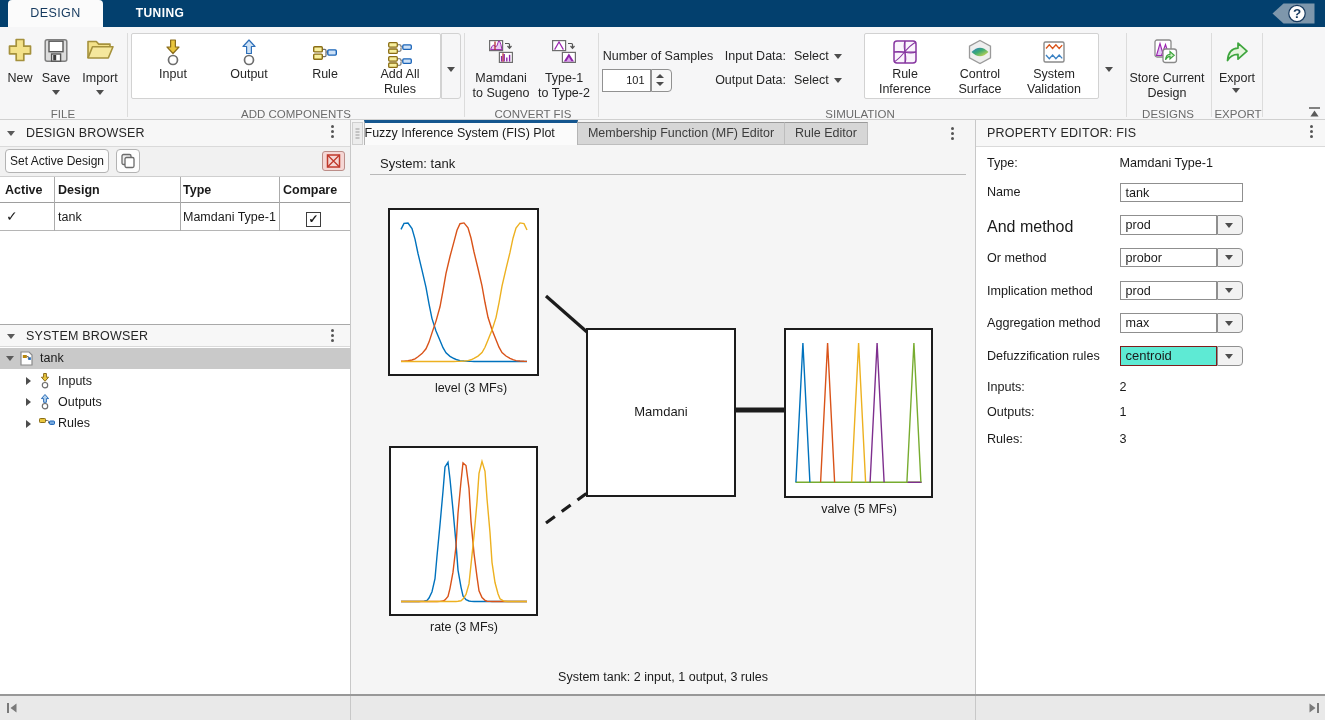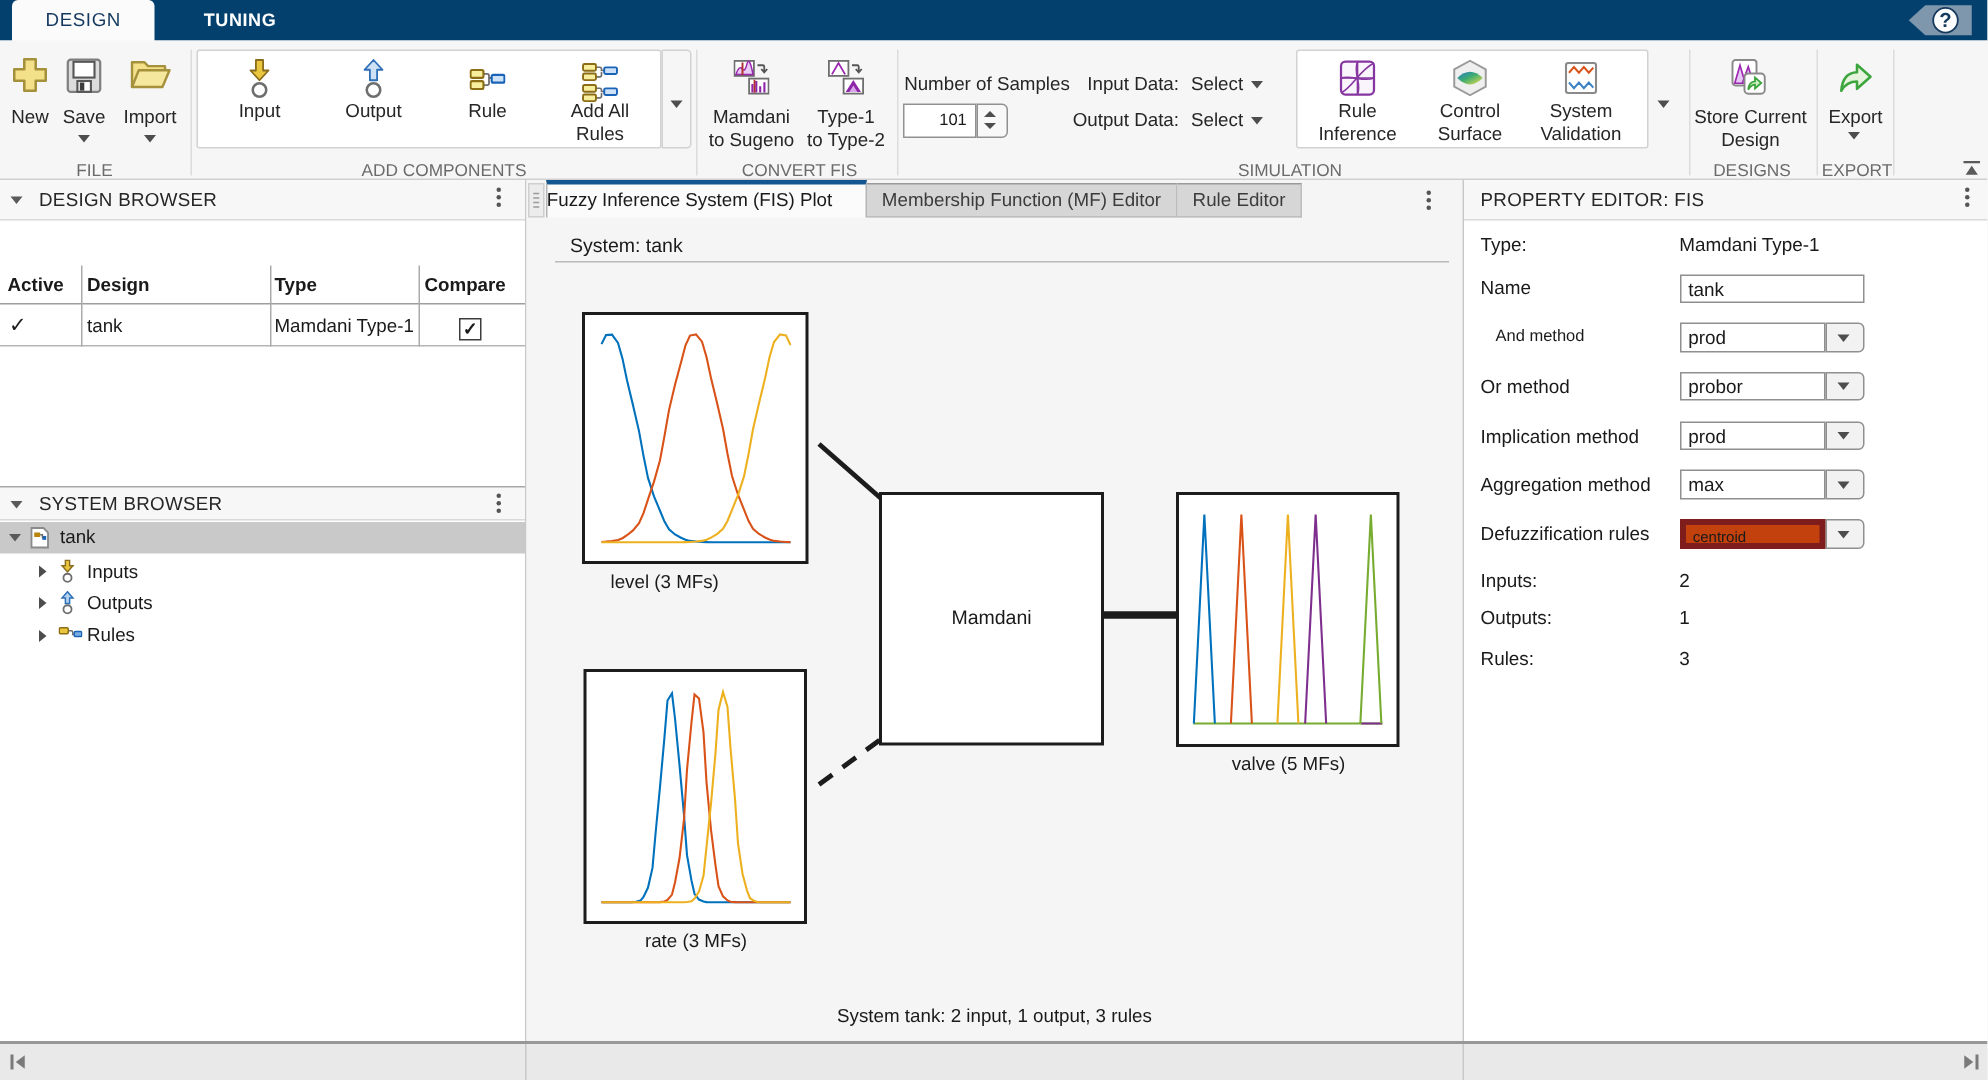--- a/index.html
+++ b/index.html
@@ -197,20 +197,35 @@
 <div id="leftpanel">
 <div class="phead">
         <div class="hcaret" style="left:7px;top:11px"></div>
         <div class="t">DESIGN BROWSER</div>
         <div class="dots" style="left:331px">
           <i></i>
           <i></i>
           <i></i>
         </div>
       </div>
+<div class="abs" style="left:0;top:27px;width:350px;height:30px;background:#f1f1f1;border-bottom:1px solid #cfcfcf">
+<div class="abs" style="left:5px;top:2px;width:104px;height:24px;background:#fdfdfd;border:1px solid #b3b3b3;border-radius:4px;text-align:center;line-height:22px;font-size:12px">Set Active Design</div>
+<div class="abs" style="left:116px;top:2px;width:24px;height:24px;background:#fdfdfd;border:1px solid #b3b3b3;border-radius:4px">
+          <svg width="22" height="22" viewBox="0 0 22 22" style="position:absolute;left:0;top:0">
+            <rect x="5" y="4.5" width="9" height="10" rx="1.5" fill="#ededed" stroke="#6b6b6b" stroke-width="1.3"></rect>
+            <rect x="8" y="7.5" width="9" height="10" rx="1.5" fill="#fff" stroke="#6b6b6b" stroke-width="1.3"></rect>
+          </svg>
+        </div>
+<div class="abs" style="left:322px;top:4px;width:23px;height:20px;background:#f5d7d5;border:1px solid #bb8d88;border-radius:3px">
+          <svg width="21" height="18" viewBox="0 0 21 18" style="position:absolute;left:0;top:0">
+            <rect x="4.5" y="3" width="12" height="12" fill="none" stroke="#c0392b" stroke-width="1.5"></rect>
+            <path d="M4.5,3 L16.5,15 M16.5,3 L4.5,15" stroke="#c0392b" stroke-width="1.3"></path>
+          </svg>
+        </div>
+</div>
 <div class="abs" style="left:0;top:57px;width:350px;height:54px;background:#fff">
 <div class="abs" style="left:0;top:0;width:350px;height:26px;border-bottom:1px solid #9e9e9e;font-weight:bold">
 <span class="abs" style="left:5px;top:6px">Active</span>
           <span class="abs" style="left:58px;top:6px">Design</span>
           <span class="abs" style="left:183px;top:6px">Type</span>
           <span class="abs" style="left:283px;top:6px">Compare</span>
         </div>
 <div class="abs" style="left:0;top:27px;width:350px;height:27px;border-bottom:1px solid #b5b5b5">
 <span class="abs" style="left:6px;top:4px;font-size:14px">✓</span>
           <span class="abs" style="left:58px;top:6px">tank</span>
@@ -283,21 +298,21 @@
 <div class="abs" style="left:19px;top:54px;width:596px;height:1px;background:#b9b9b9"></div>
 <div class="abs" style="left:37px;top:88px;width:151px;height:168px;background:#fff;border:2.5px solid #1c1c1c">
 <svg width="146" height="163" viewBox="0 0 146 163" style="position:absolute;left:0;top:0">
           <g fill="none" stroke-width="1.4">
             <path stroke="#0072bd" d="M11,19.4 L14,13.4 L18,13.1 L22,18.6 L25,29.1 L28,43.5 L32,60.1 L36,77.4 L39,93.9 L42,108.6 L46,120.9 L50,130.5 L53,137.7 L56,142.8 L60,146.3 L64,148.5 L67,149.8 L70,150.6 L74,151.0 L78,151.3 L81,151.4 L84,151.5 L88,151.5 L92,151.5 L95,151.5 L98,151.5 L102,151.5 L106,151.5 L109,151.5 L112,151.5 L116,151.5 L120,151.5 L123,151.5 L126,151.5 L130,151.5 L134,151.5 L137,151.5"></path>
             <path stroke="#d95319" d="M11,151.3 L14,151.1 L18,150.7 L22,150.0 L25,148.8 L28,146.8 L32,143.6 L36,138.8 L39,132.1 L42,122.9 L46,111.1 L50,96.8 L53,80.6 L56,63.4 L60,46.5 L64,31.6 L67,20.2 L70,13.7 L74,12.9 L78,17.8 L81,28.0 L84,42.0 L88,58.5 L92,75.8 L95,92.5 L98,107.3 L102,119.8 L106,129.7 L109,137.2 L112,142.5 L116,146.0 L120,148.3 L123,149.7 L126,150.6 L130,151.0 L134,151.3 L137,151.4"></path>
             <path stroke="#edb120" d="M11,151.5 L14,151.5 L18,151.5 L22,151.5 L25,151.5 L28,151.5 L32,151.5 L36,151.5 L39,151.5 L42,151.5 L46,151.5 L50,151.5 L53,151.5 L56,151.5 L60,151.5 L64,151.5 L67,151.4 L70,151.3 L74,151.0 L78,150.6 L81,149.8 L84,148.4 L88,146.1 L92,142.5 L95,137.3 L98,129.9 L102,120.1 L106,107.6 L109,92.8 L112,76.2 L116,58.9 L120,42.4 L123,28.2 L126,18.0 L130,12.9 L134,13.6 L137,20.0"></path>
           </g>
         </svg>
       </div>
-<div class="abs" style="left:56px;top:261px;width:100px;text-align:left;font-size:12.5px">level (3 MFs)</div>
+<div class="abs" style="left:70px;top:261px;width:100px;text-align:center;font-size:12.5px">level (3 MFs)</div>
 <div class="abs" style="left:38px;top:326px;width:149px;height:170px;background:#fff;border:2.5px solid #1c1c1c">
 <svg width="144" height="165" viewBox="0 0 144 165" style="position:absolute;left:0;top:0">
           <g fill="none" stroke-width="1.4">
             <path stroke="#0072bd" d="M10,153.5 L12,153.5 L15,153.5 L17,153.5 L20,153.5 L23,153.5 L25,153.5 L28,153.5 L30,153.4 L33,153.2 L36,152.4 L38,150.0 L41,143.7 L44,130.6 L46,108.0 L49,76.6 L52,43.2 L54,19.0 L57,14.2 L59,31.0 L62,61.9 L65,95.4 L67,122.1 L70,139.1 L72,147.9 L75,151.7 L78,153.0 L80,153.4 L83,153.5 L86,153.5 L88,153.5 L91,153.5 L94,153.5 L96,153.5 L99,153.5 L101,153.5 L104,153.5 L107,153.5 L109,153.5 L112,153.5 L114,153.5 L117,153.5 L120,153.5 L122,153.5 L125,153.5 L128,153.5 L130,153.5 L133,153.5 L136,153.5"></path>
             <path stroke="#d95319" d="M10,153.5 L12,153.5 L15,153.5 L17,153.5 L20,153.5 L23,153.5 L25,153.5 L28,153.5 L30,153.5 L33,153.5 L36,153.5 L38,153.5 L41,153.5 L44,153.5 L46,153.5 L49,153.4 L52,153.0 L54,151.9 L57,148.4 L59,140.3 L62,124.2 L65,98.3 L67,65.2 L70,33.5 L72,14.9 L75,17.6 L78,40.3 L80,73.4 L83,105.3 L86,128.9 L88,142.8 L91,149.6 L94,152.3 L96,153.2 L99,153.4 L101,153.5 L104,153.5 L107,153.5 L109,153.5 L112,153.5 L114,153.5 L117,153.5 L120,153.5 L122,153.5 L125,153.5 L128,153.5 L130,153.5 L133,153.5 L136,153.5"></path>
             <path stroke="#edb120" d="M10,153.5 L12,153.5 L15,153.5 L17,153.5 L20,153.5 L23,153.5 L25,153.5 L28,153.5 L30,153.5 L33,153.5 L36,153.5 L38,153.5 L41,153.5 L44,153.5 L46,153.5 L49,153.5 L52,153.5 L54,153.5 L57,153.5 L59,153.5 L62,153.5 L65,153.5 L67,153.3 L70,152.8 L72,151.1 L75,146.4 L78,135.9 L80,116.6 L83,87.8 L86,53.9 L88,25.3 L91,13.3 L94,23.3 L96,50.8 L99,84.6 L101,114.3 L104,134.5 L107,145.7 L109,150.8 L112,152.7 L114,153.3 L117,153.5 L120,153.5 L122,153.5 L125,153.5 L128,153.5 L130,153.5 L133,153.5 L136,153.5"></path>
           </g>
         </svg>
       </div>
 <div class="abs" style="left:63px;top:500px;width:100px;text-align:center;font-size:12.5px">rate (3 MFs)</div>
@@ -331,38 +346,38 @@
         <div class="dots" style="left:334px">
           <i></i>
           <i></i>
           <i></i>
         </div>
       </div>
 <div class="abs" style="left:11px;top:36px;font-size:12.6px">Type:</div>
       <div class="abs" style="left:143.5px;top:36px;font-size:12.6px">Mamdani Type-1</div>
 <div class="abs" style="left:11px;top:65px;font-size:12.6px">Name</div>
 <div class="abs" style="left:143.5px;top:62.5px;width:123.5px;height:19.5px;background:#fff;border:1px solid #8f8f8f;font-size:12.6px;line-height:18px;padding-left:5px">tank</div>
-<div class="abs" style="left:21px;top:98px;font-size:11px">And method</div>
+<div class="abs" style="left:11px;top:98px;font-size:16px">And method</div>
 <div class="abs" style="left:143.5px;top:95px;width:97.5px;height:19.5px;background:#fff;border:1px solid #8f8f8f;font-size:12.6px;line-height:18px;padding-left:5px">prod</div>
 <div class="abs" style="left:241px;top:95px;width:26px;height:19.5px;background:#f2f2f2;border:1px solid #8f8f8f;border-radius:0 4px 4px 0"></div>
       <div class="caret" style="left:249px;top:102.5px"></div>
 <div class="abs" style="left:11px;top:130.8px;font-size:12.6px">Or method</div>
 <div class="abs" style="left:143.5px;top:127.8px;width:97.5px;height:19.5px;background:#fff;border:1px solid #8f8f8f;font-size:12.6px;line-height:18px;padding-left:5px">probor</div>
 <div class="abs" style="left:241px;top:127.8px;width:26px;height:19.5px;background:#f2f2f2;border:1px solid #8f8f8f;border-radius:0 4px 4px 0"></div>
       <div class="caret" style="left:249px;top:135.3px"></div>
 <div class="abs" style="left:11px;top:163.5px;font-size:12.6px">Implication method</div>
 <div class="abs" style="left:143.5px;top:160.5px;width:97.5px;height:19.5px;background:#fff;border:1px solid #8f8f8f;font-size:12.6px;line-height:18px;padding-left:5px">prod</div>
 <div class="abs" style="left:241px;top:160.5px;width:26px;height:19.5px;background:#f2f2f2;border:1px solid #8f8f8f;border-radius:0 4px 4px 0"></div>
       <div class="caret" style="left:249px;top:168px"></div>
 <div class="abs" style="left:11px;top:196.3px;font-size:12.6px">Aggregation method</div>
 <div class="abs" style="left:143.5px;top:193.3px;width:97.5px;height:19.5px;background:#fff;border:1px solid #8f8f8f;font-size:12.6px;line-height:18px;padding-left:5px">max</div>
 <div class="abs" style="left:241px;top:193.3px;width:26px;height:19.5px;background:#f2f2f2;border:1px solid #8f8f8f;border-radius:0 4px 4px 0"></div>
       <div class="caret" style="left:249px;top:200.8px"></div>
 <div class="abs" style="left:11px;top:229px;font-size:12.6px">Defuzzification rules</div>
-<div class="abs" style="left:143.5px;top:226px;width:97.5px;height:19.5px;background:#c2410c;border:4px solid #7f1d1d;font-size:10px;line-height:18px;padding-left:5px">centroid</div>
+<div class="abs" style="left:143.5px;top:226px;width:97.5px;height:19.5px;background:#5eead4;border:1px solid #7f1d1d;font-size:13px;line-height:18px;padding-left:5px">centroid</div>
 <div class="abs" style="left:241px;top:226px;width:26px;height:19.5px;background:#f2f2f2;border:1px solid #8f8f8f;border-radius:0 4px 4px 0"></div>
       <div class="caret" style="left:249px;top:233.5px"></div>
 <div class="abs" style="left:11px;top:260px;font-size:12.6px">Inputs:</div>
       <div class="abs" style="left:143.5px;top:260px;font-size:12.6px">2</div>
 <div class="abs" style="left:11px;top:285px;font-size:12.6px">Outputs:</div>
       <div class="abs" style="left:143.5px;top:285px;font-size:12.6px">1</div>
 <div class="abs" style="left:11px;top:311.5px;font-size:12.6px">Rules:</div>
       <div class="abs" style="left:143.5px;top:311.5px;font-size:12.6px">3</div>
 </div>
 <div id="statusbar">

